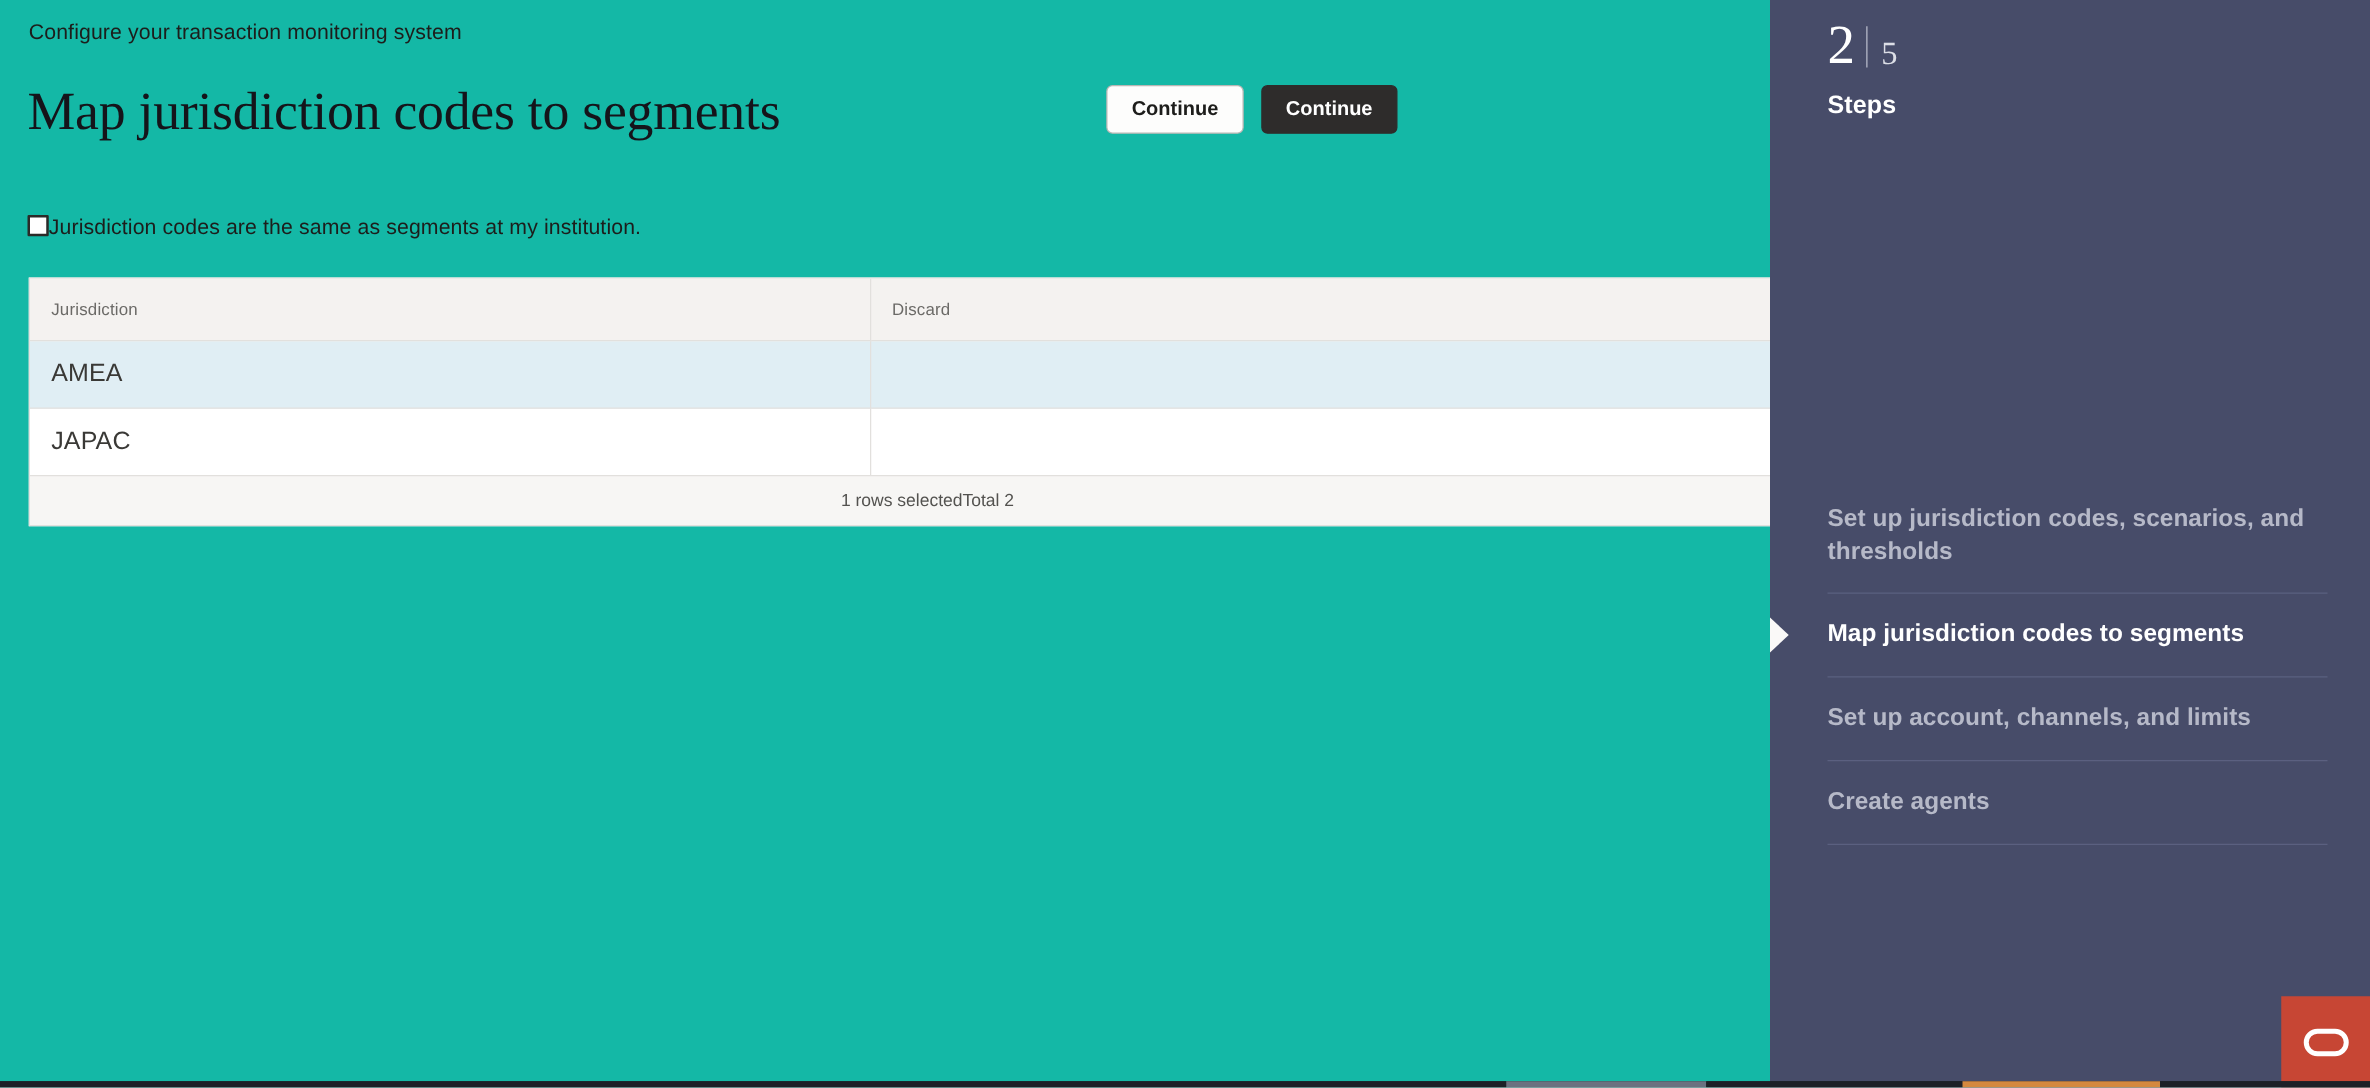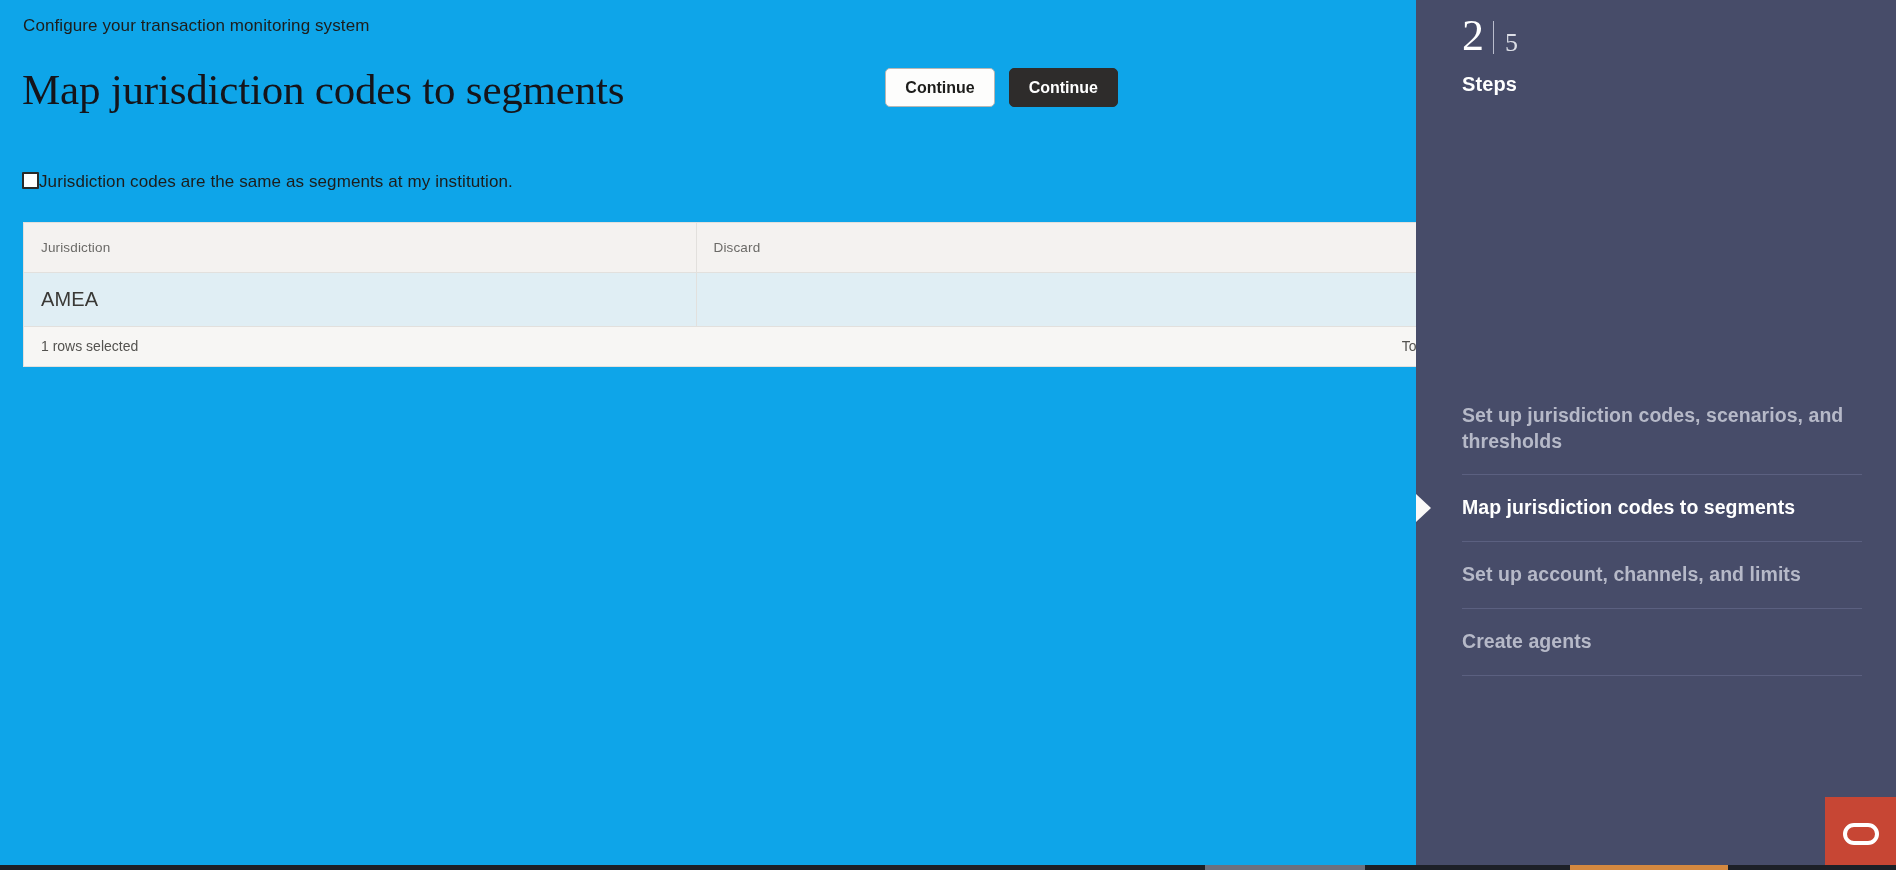--- a/index.html
+++ b/index.html
@@ -17,21 +17,21 @@
     height: 870px;
     background: #faf9f8;
   }
 
   
   .main {
     position: absolute;
     left: 0; top: 0;
     width: 1416px;
     height: 870px;
-    background: #0ea5e9;
+    background: #14b8a6;
   }
 
   .eyebrow {
     position: absolute;
     left: 23px;
     top: 16px;
     font-size: 17px;
     color: #1d1d1b;
     letter-spacing: 0.1px;
   }
@@ -138,21 +138,21 @@
     letter-spacing: 0.1px;
   }
   .col-jur { width: 672px; }
   .tbl th.col-jur, .tbl td.col-jur { border-right: 1px solid #e2e0dd; }
   tr.selected td { background: #e0eef4; }
   tr.plain td { background: #ffffff; }
   tr:last-child td { border-bottom: none; }
 
   .tbl-footer {
     display: flex;
-    justify-content: space-between;
+    justify-content: center;
     align-items: center;
     background: #f7f6f4;
     border-top: 1px solid #e2e0dd;
     padding: 11px 17px 12px 17px;
     font-size: 14px;
     color: #53524f;
   }
 
   
   .sidebar {
@@ -296,20 +296,24 @@
           <tr>
             <th class="col-jur">Jurisdiction</th>
             <th>Discard</th>
           </tr>
         </thead>
         <tbody>
           <tr class="selected">
             <td class="col-jur">AMEA</td>
             <td></td>
           </tr>
+          <tr class="plain">
+            <td class="col-jur">JAPAC</td>
+            <td></td>
+          </tr>
         </tbody>
       </table>
       <div class="tbl-footer">
         <span>1 rows selected</span>
         <span>Total 2</span>
       </div>
     </div>
 
   </div>
 

